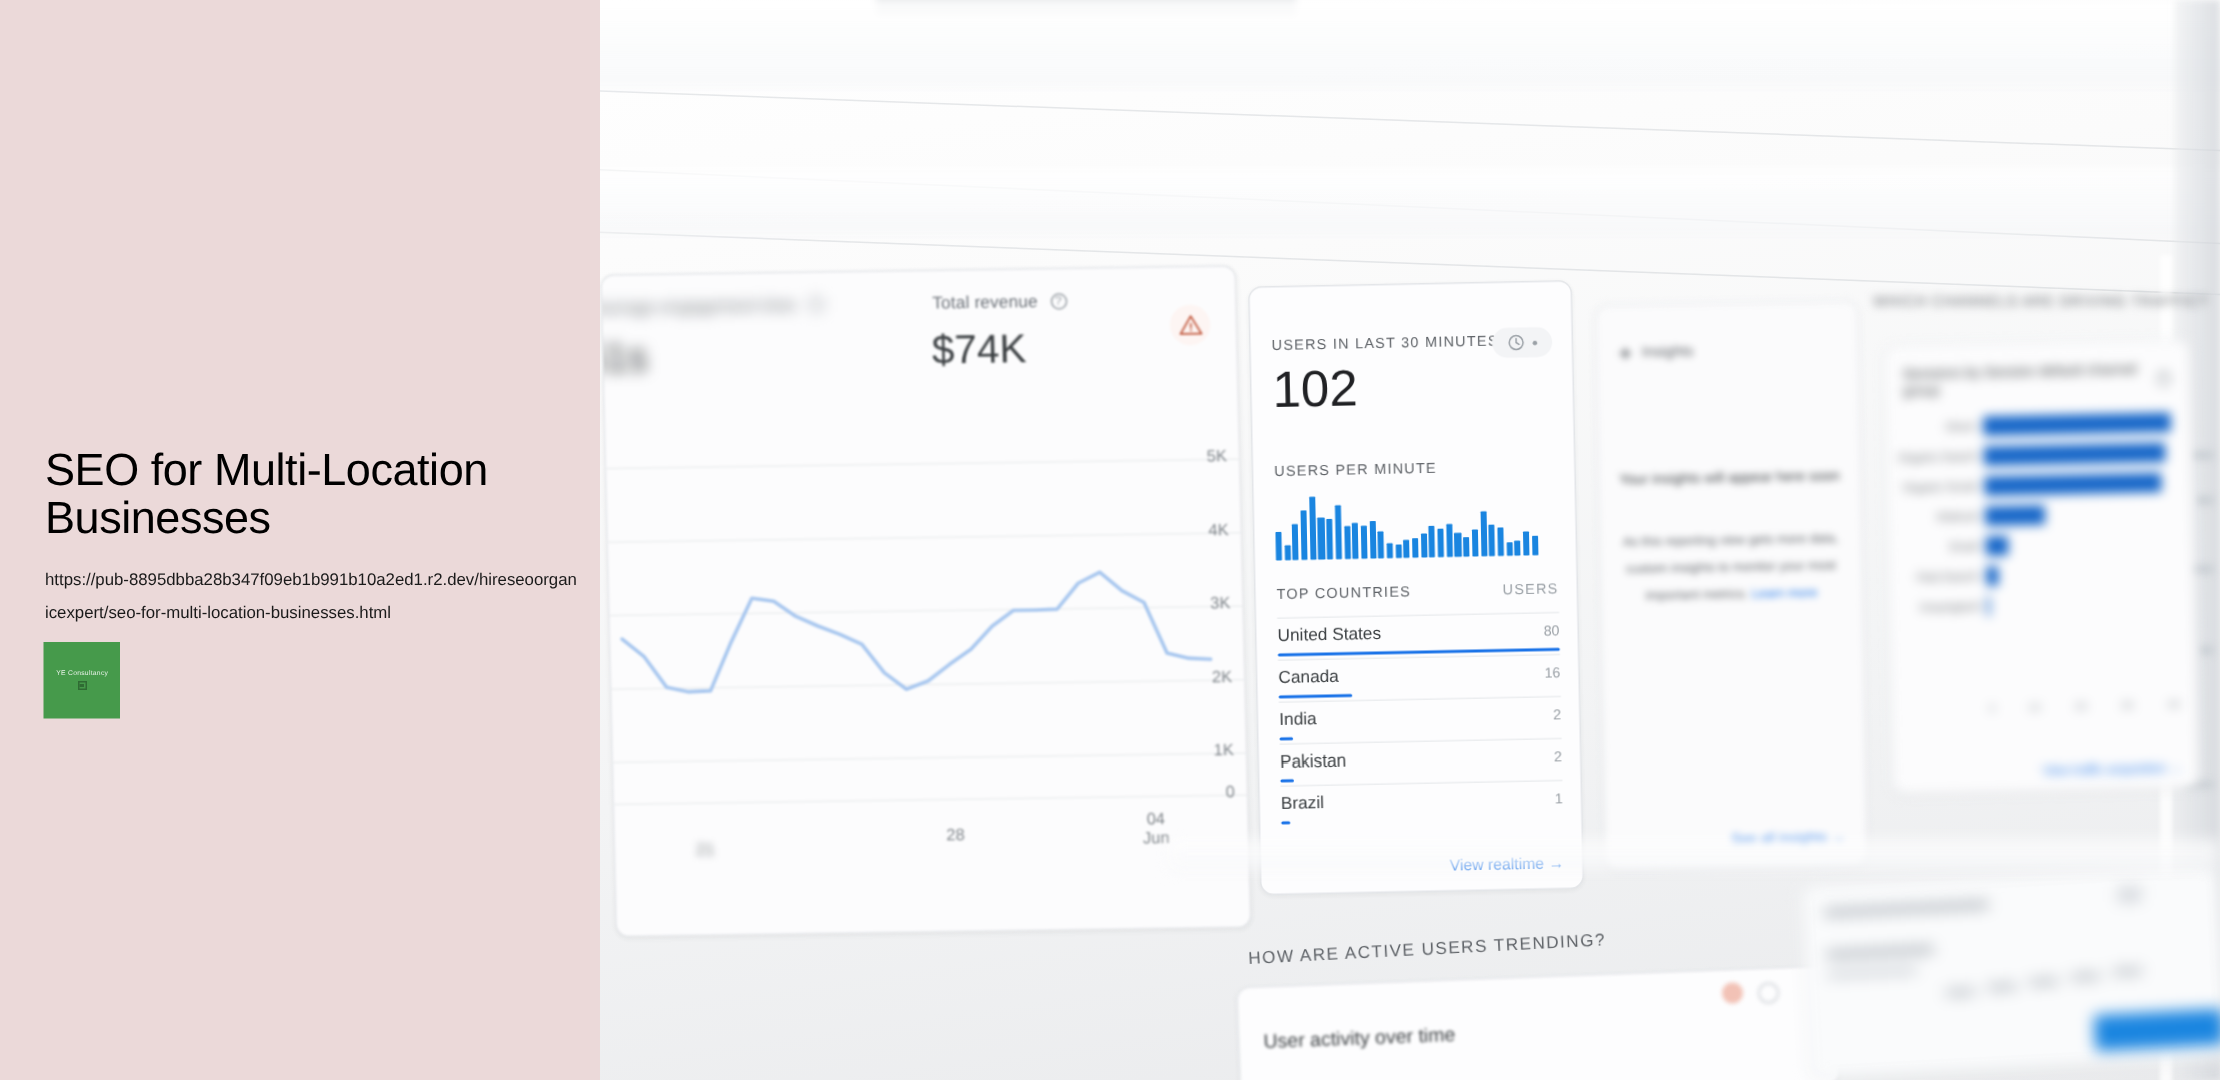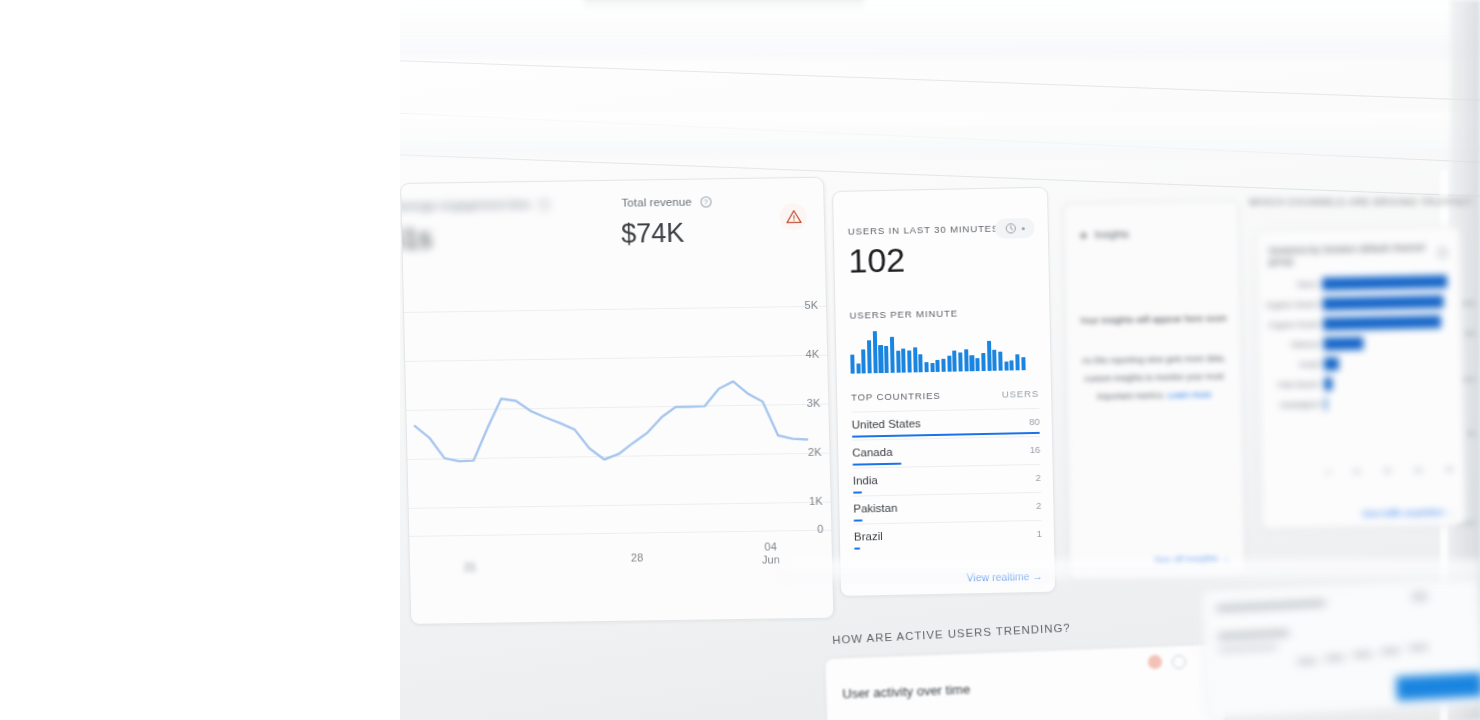--- a/index.html
+++ b/index.html
@@ -496,14 +496,22 @@
       <div class="br-line" style="left:148px; top:70px; width:20px; height:4px;"></div>
       <div class="br-line" style="left:176px; top:68px; width:20px; height:4px;"></div>
       <div class="br-line" style="left:204px; top:66px; width:20px; height:4px;"></div>
       <div class="br-blue" style="left:190px; top:96px; width:86px; height:24px;"></div>
       <div class="br-line" style="left:210px; top:12px; width:16px; height:10px; background:#d4d8dd;"></div>
     </div>
 
     <div class="panel-soft" style="left:380px; top:560px; width:700px; height:20px; filter:blur(5px);"></div>
   </div>
 
+  <div id="left-panel">
+    <h1 id="article-title">SEO for Multi-Location Businesses</h1>
+    <div id="article-url">https://pub-8895dbba28b347f09eb1b991b10a2ed1.r2.dev/hireseoorganicexpert/seo-for-multi-location-businesses.html</div>
+    <div id="brand-logo">
+      <div class="logo-word">YE Consultancy</div>
+      <div class="logo-mark"></div>
+    </div>
+  </div>
 
 </div>
 
 </body></html>

